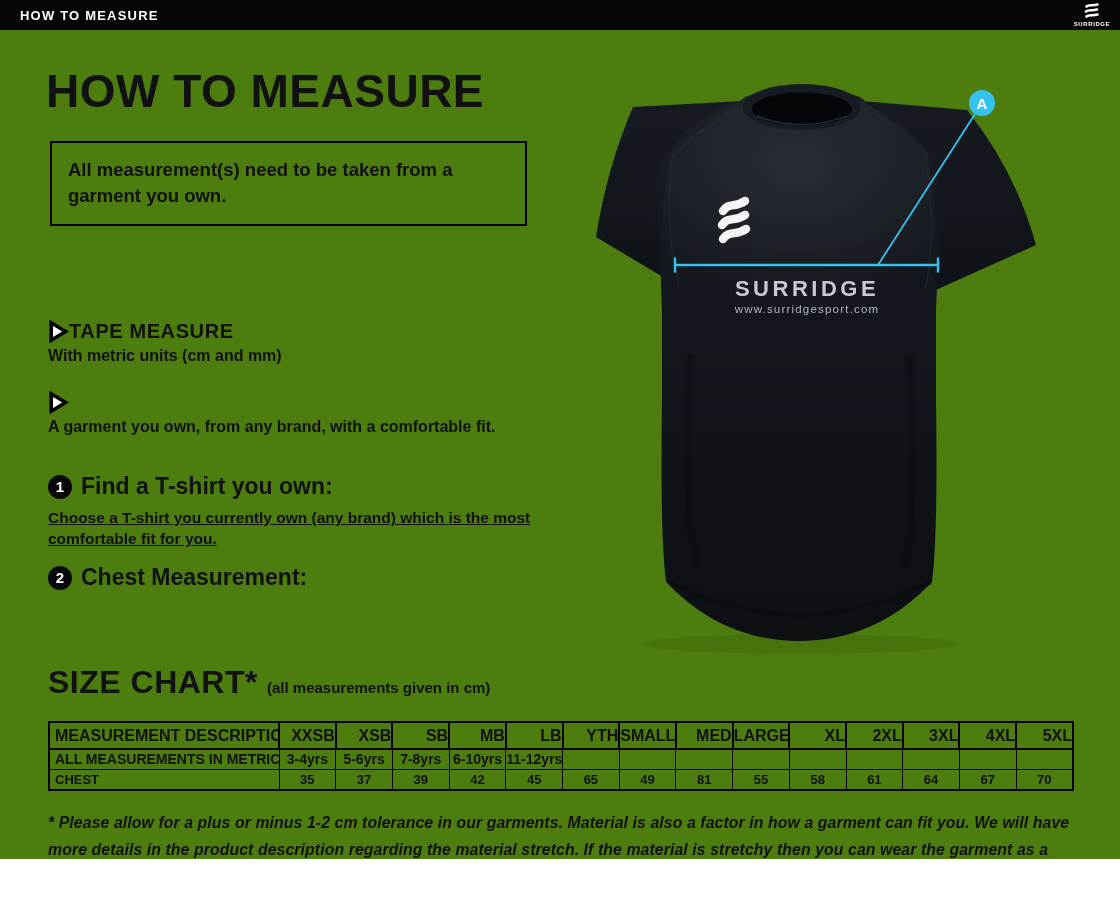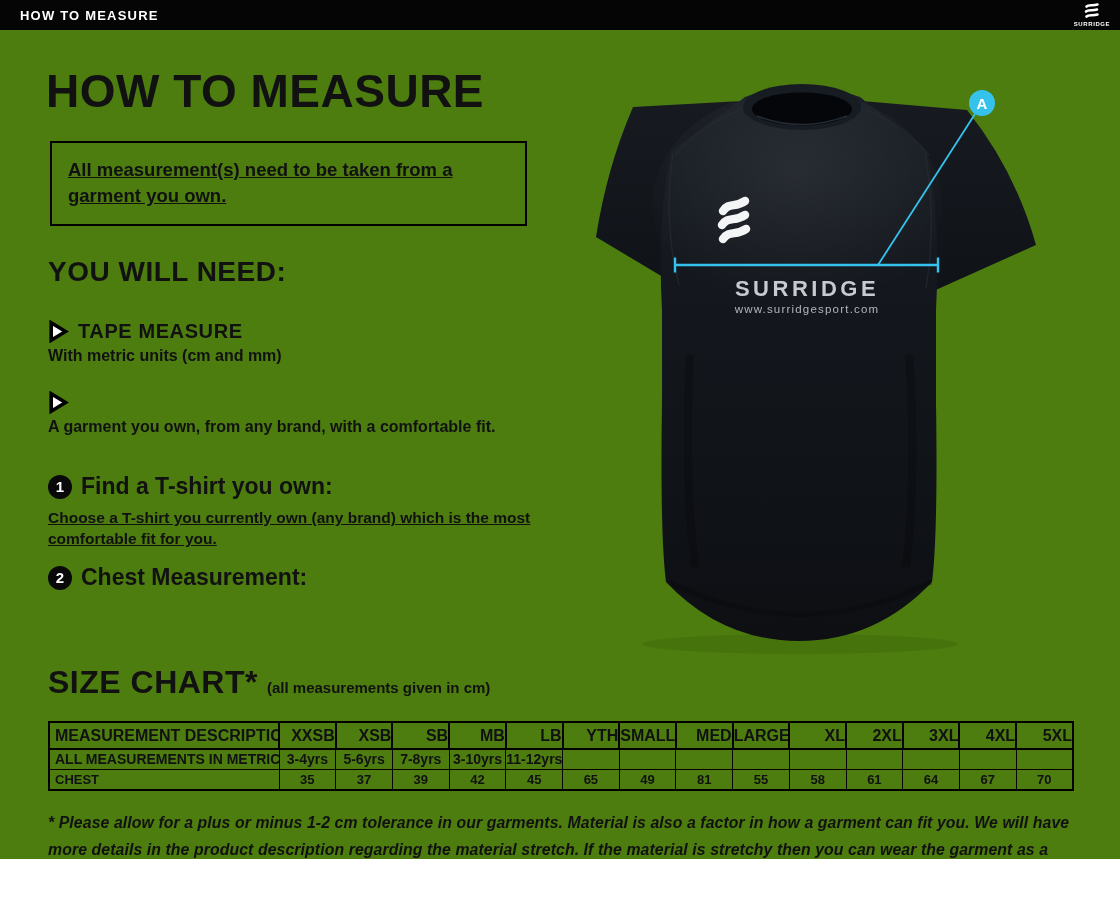--- a/index.html
+++ b/index.html
@@ -8,25 +8,25 @@
   #page { position:relative; width:1120px; height:859px; background:#4d7c0f; overflow:hidden; }
 
   
   .topbar { position:absolute; left:0; top:0; width:1120px; height:30px; background:#050505;
             display:flex; align-items:center; justify-content:space-between; padding:0 8px 0 20px; }
   .topbar-title { color:#fff; font-size:13px; font-weight:700; letter-spacing:1.2px; }
 
   
   .h1 { position:absolute; left:46px; top:64px; font-size:46px; font-weight:700; letter-spacing:.5px; }
   .notice-box { position:absolute; left:50px; top:141px; width:477px; border:2px solid #000;
-                padding:14px 12px 14px 16px; font-size:18.5px; font-weight:700; line-height:1.42;text-decoration:underline; }
+                padding:14px 12px 14px 16px; font-size:18.5px; font-weight:700; line-height:1.42; }
   .ywn-heading { position:absolute; left:48px; top:256px; font-size:28px; font-weight:700; letter-spacing:.5px; }
 
   .need-item { position:absolute; left:48px; }
-  .need-item .row { display:flex; align-items:center; gap:9px; }
+  .need-item .row { display:flex; align-items:center; gap:0; }
   .need-title { font-size:20px; font-weight:700; letter-spacing:.6px; }
   .need-desc { font-size:16px; font-weight:700; margin-top:4px; }
   .item-1 { top:320px; }
   .item-2 { top:391px; }
 
   .step { position:absolute; left:48px; }
   .step-1 { top:473px; }
   .step-2 { top:564px; }
   .step .row { display:flex; align-items:center; gap:9px; }
   .step-num { width:24px; height:24px; border-radius:50%; background:#090909; color:#fff;
@@ -68,21 +68,20 @@
         <path d="M14.5,14.5 C17,12 20.5,14.2 25.5,12.5"></path>
       </g>
       <text x="20" y="23.5" text-anchor="middle" font-size="6" font-weight="700" letter-spacing="0.6" fill="#ffffff">SURRIDGE</text>
     </svg>
   </div>
 
   <div class="h1">HOW TO MEASURE</div>
 
   <div class="notice-box">All measurement(s) need to be taken from a garment you own.</div>
 
-  <div class="ywn-heading">YOU WILL NEED:</div>
 
   <div class="need-item item-1">
     <div class="row">
       <svg width="21" height="23" viewBox="0 0 21 23">
         <path d="M3.2,2.8 L17.5,11.5 L3.2,20.2 Z" fill="#ffffff" stroke="#000000" stroke-width="3.6" stroke-linejoin="miter"></path>
       </svg>
       <span class="need-title">TAPE MEASURE</span>
     </div>
     <div class="need-desc">With metric units (cm and mm)</div>
   </div>
@@ -135,21 +134,21 @@
           <th>4XL</th>
           <th>5XL</th>
         </tr>
       </thead>
     <tbody>
         <tr class="r0">
           <td class="desc-col">ALL MEASUREMENTS IN METRIC (CM)</td>
           <td>3-4yrs</td>
           <td>5-6yrs</td>
           <td>7-8yrs</td>
-          <td>3-10yrs</td>
+          <td>6-10yrs</td>
           <td>11-12yrs</td>
           <td></td>
           <td></td>
           <td></td>
           <td></td>
           <td></td>
           <td></td>
           <td></td>
           <td></td>
           <td></td>

